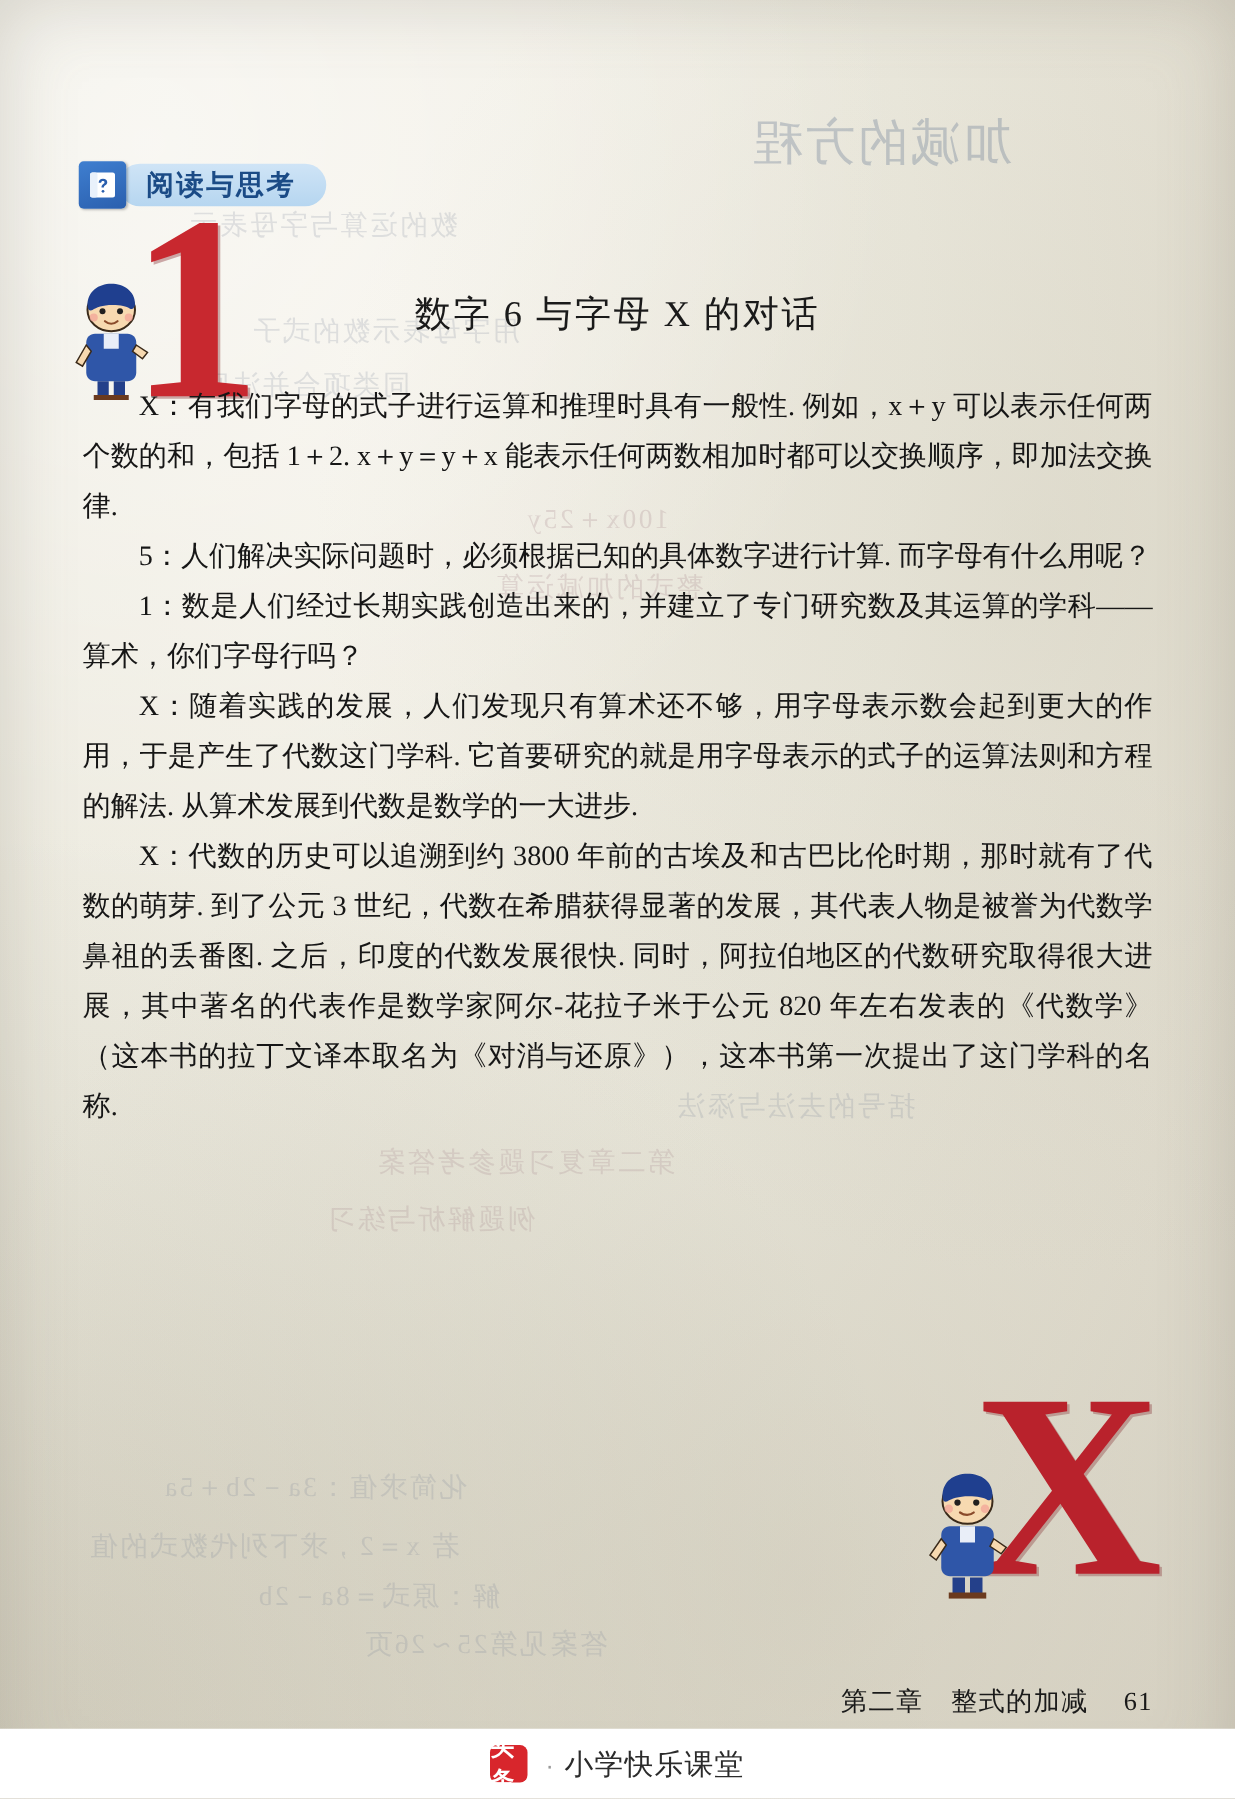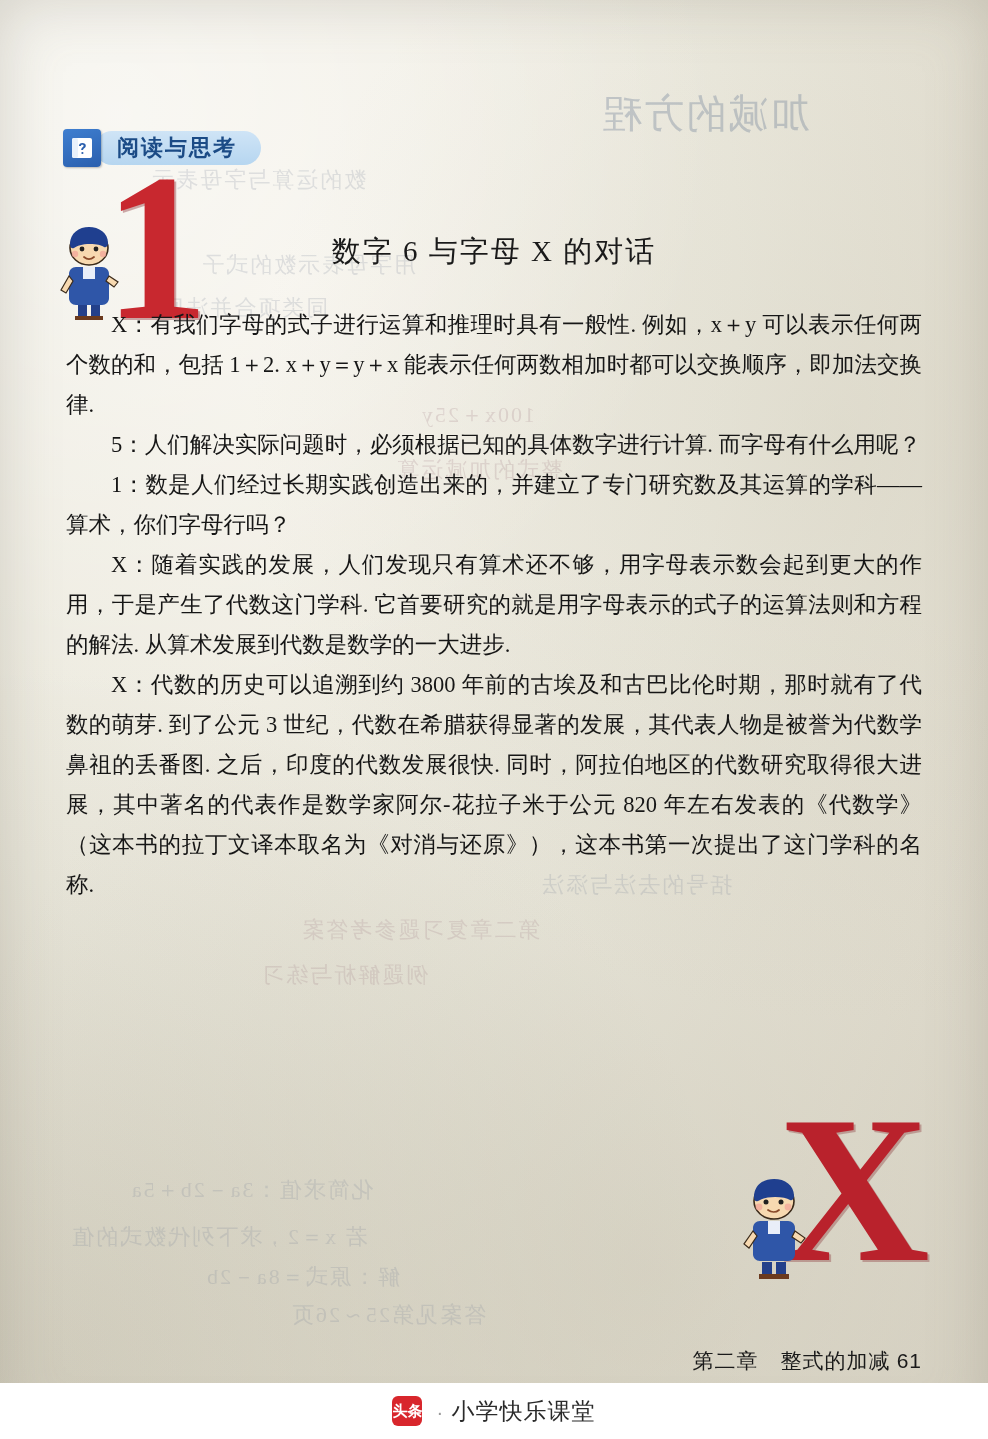--- a/index.html
+++ b/index.html
@@ -176,21 +176,21 @@
 
   
   .footer {
     position: absolute;
     right: 66px;
     bottom: 64px;
     font-size: 21px;
     color: #1a1a1a;
     letter-spacing: 1px;
   }
-  .footer .pg { font-family: Liberation Sans, sans-serif; }
+  .footer .pg { margin-left: 22px; font-family: Liberation Serif, serif; }
 
   
   .watermark {
     position: absolute;
     left: 0;
     right: 0;
     bottom: 0;
     height: 56px;
     background: #ffffff;
     display: flex;
@@ -198,21 +198,21 @@
     justify-content: center;
     gap: 14px;
     font-family: "Liberation Sans", "DejaVu Sans", sans-serif;
   }
   .wm-logo {
     width: 30px;
     height: 30px;
     border-radius: 6px;
     background: #d8262c;
     color: #fff;
-    font-size: 15px;
+    font-size: 19px;
     font-weight: bold;
     display: flex;
     align-items: center;
     justify-content: center;
     letter-spacing: 0px;
   }
   .wm-text {
     font-size: 23px;
     color: #2b2b2b;
     letter-spacing: 1px;

